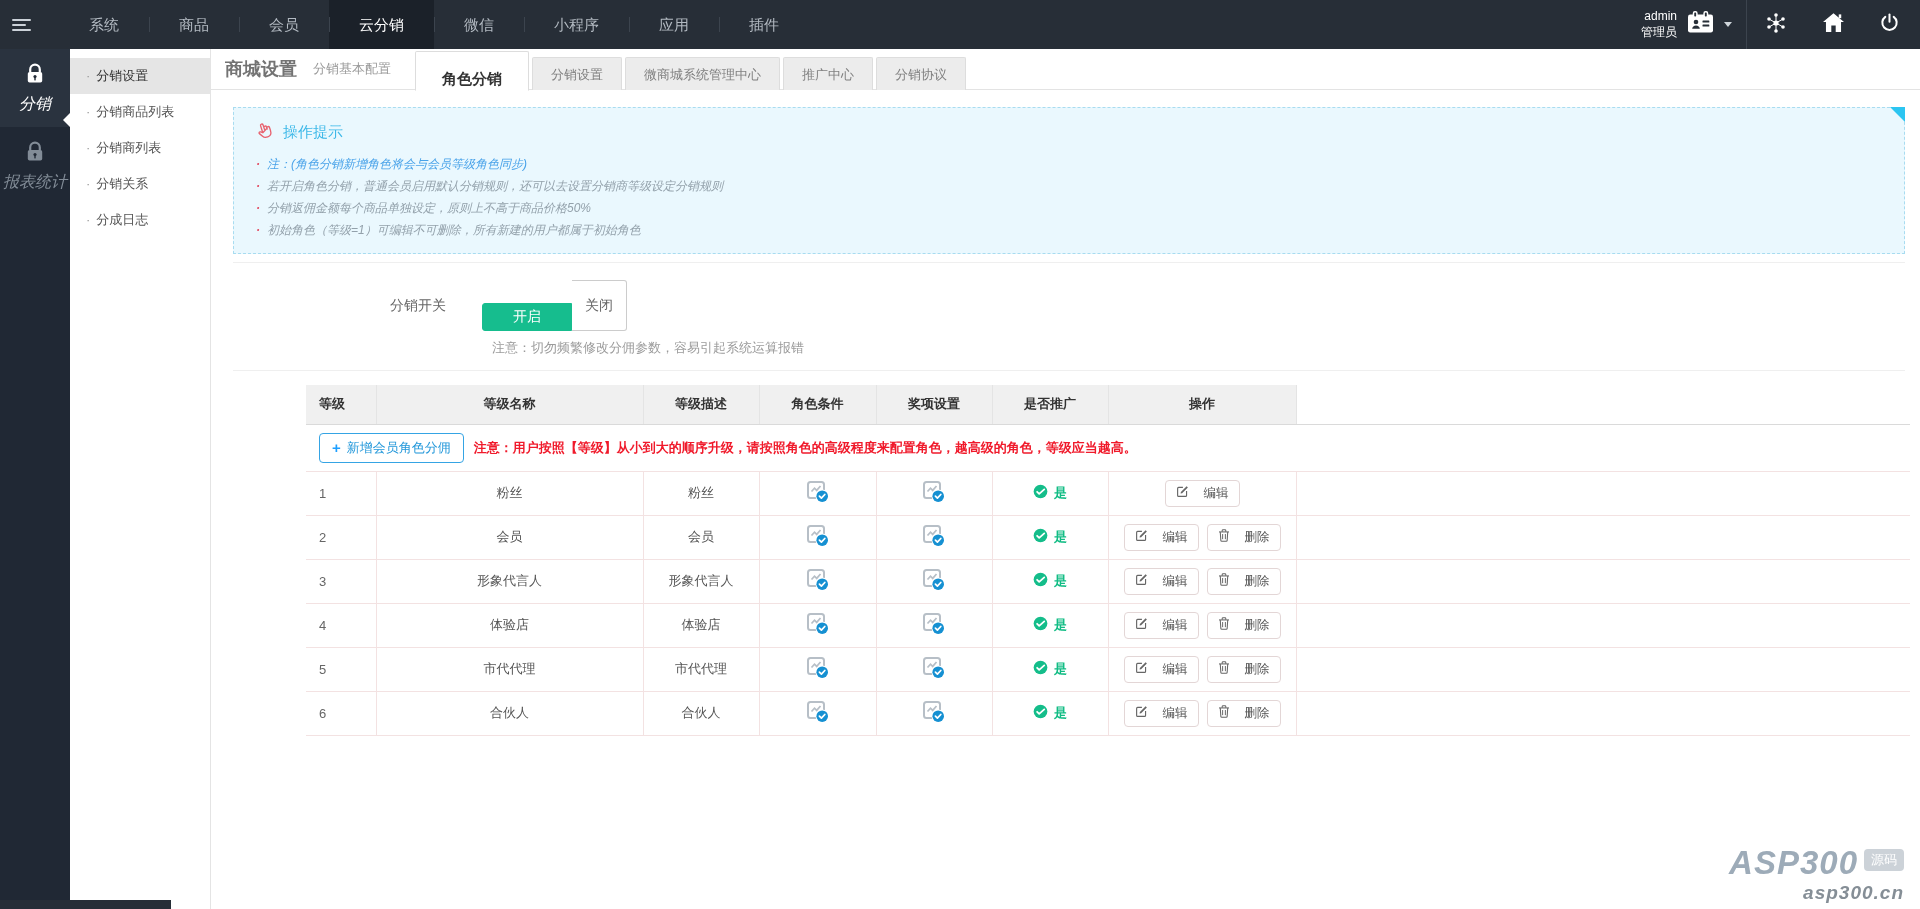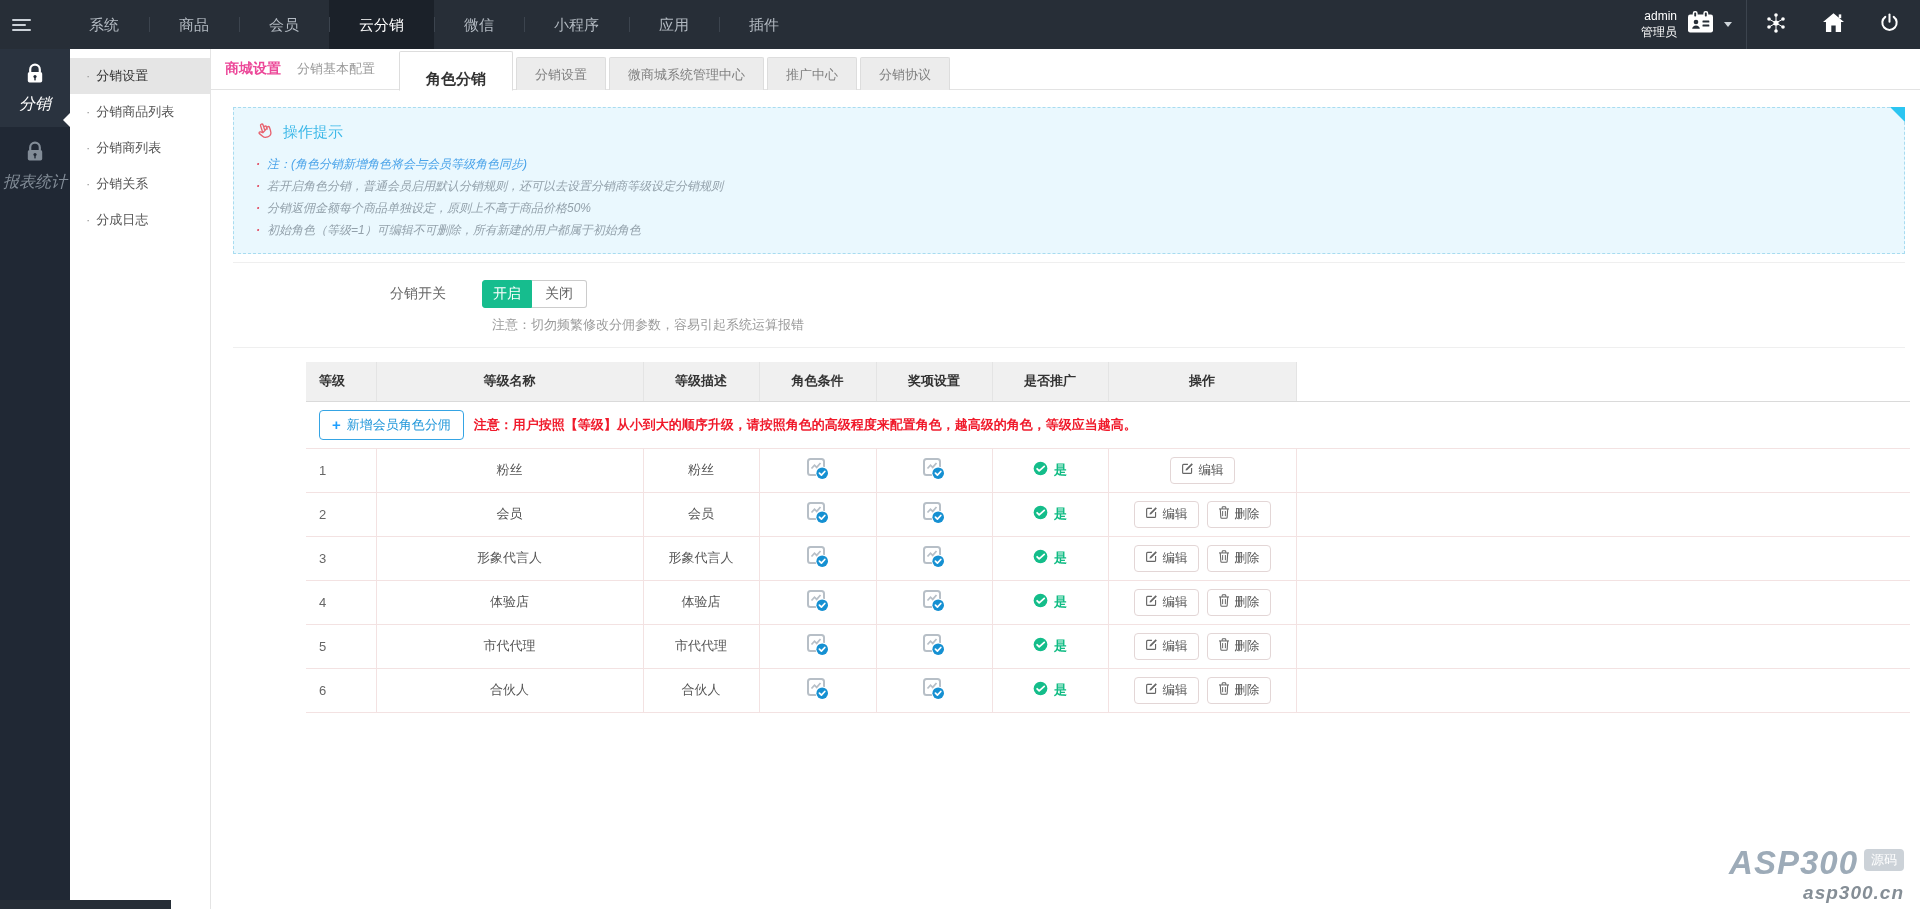--- a/index.html
+++ b/index.html
@@ -36,21 +36,21 @@
   .submenu { width:141px; background:#fff; border-right:1px solid #e4e4e4; position:relative; padding-top:9px; flex-shrink:0; }
   .notch { position:absolute; left:-7px; top:64px; width:0; height:0;
            border-top:7px solid transparent; border-bottom:7px solid transparent; border-right:7px solid #fff; z-index:3; }
   .sub-item { height:36px; line-height:36px; font-size:13px; color:#555; padding-left:16px; cursor:pointer; white-space:nowrap; }
   .sub-item::before { content:"·"; color:#999; margin-right:6px; }
   .sub-item.active { background:#e5e5e5; color:#333; }
 
   
   .content { flex:1; background:#fff; position:relative; overflow:hidden; }
   .content-header { height:41px; border-bottom:1px solid #e3e3e3; display:flex; align-items:center; padding-left:14px; }
-  .page-title { font-size:14px; font-weight:bold; color:#ec4899; }
+  .page-title { font-size:18px; font-weight:bold; color:#737373; }
   .page-subtitle { font-size:13px; color:#9a9a9a; margin-left:16px; }
   .tabs { display:flex; align-items:flex-end; margin-left:24px; height:41px; }
   .tab { height:33px; line-height:33px; padding:0 18px; font-size:13px; color:#808080; background:#ececec;
          border:1px solid #ddd; border-bottom:none; border-radius:2px 2px 0 0; margin-right:3px; cursor:pointer; white-space:nowrap; }
   .tab.active { height:40px; line-height:40px; background:#fff; color:#333; font-size:15px; font-weight:bold;
                 border:1px solid #ddd; border-bottom:1px solid #fff; margin-bottom:-1px; padding:7px 26px; }
 
   
   .tipbox { position:relative; margin:17px 15px 0 22px; background:#eaf8fe; border:1px dashed #a8dcf0; padding:10px 20px 12px; }
   .tip-fold { position:absolute; top:-1px; right:-1px; width:0; height:0; border-top:15px solid #2cc5f1; border-left:15px solid transparent; }
@@ -59,22 +59,22 @@
   .tip-list { list-style:none; margin-top:7px; }
   .tip-item { font-size:12px; color:#93a1ab; line-height:22px;font-style:italic; }
   .tip-item .bullet { color:#e2566b; font-weight:bold; margin:0 7px 0 2px; }
   .tip-item.highlight { color:#48a2e9; }
 
   
   .switch-section { margin:8px 15px 0 22px; border-top:1px solid #efefef; border-bottom:1px solid #efefef; padding:17px 0 13px; }
   .switch-row { display:flex; align-items:center; }
   .switch-label { margin-left:157px; font-size:14px; color:#666; }
   .switch-group { margin-left:36px; display:flex; }
-  .btn-on { background:#16bd8e; color:#fff; border:1px solid #16bd8e; font-size:14px; padding:4px 10px;
-            border-radius:3px 0 0 3px; cursor:pointer; font-family:inherit; }
+  .btn-on { background:#16bd8e; color:#fff; border:1px solid #16bd8e; font-size:14px; padding:4px 30px;
+            border-radius:3px 0 0 3px; cursor:pointer; font-family:inherit;margin-top:23px; }
   .btn-off { background:#fff; color:#666; border:1px solid #ccc; border-left:none; font-size:14px; padding:4px 13px;
              border-radius:0 3px 3px 0; cursor:pointer; font-family:inherit; }
   .switch-note { margin:8px 0 0 259px; font-size:13px; color:#9b9b9b; }
 
   
   .role-table { margin:14px 10px 0 95px; width:calc(100% - 105px); border-collapse:collapse; table-layout:fixed; }
   .role-table th { background:#f0f0f0; height:39px; font-size:13px; color:#333; font-weight:bold;
                    border-bottom:1px solid #dadada; border-right:1px solid #e4e4e4; text-align:center; }
   .role-table th.col-level { text-align:left; padding-left:13px; }
   .role-table th.empty { background:transparent; border-right:none; }
@@ -82,21 +82,21 @@
   .role-table td.vr { border-right:1px solid #f3e2e2; }
   .role-table td.col-level { text-align:left; padding-left:13px; color:#666; }
   .btnrow td { height:auto; padding:8px 0 8px 13px; border-right:none !important; text-align:left; }
   .btnrow-inner { display:flex; align-items:center; }
   .add-btn { display:inline-flex; align-items:center; gap:6px; background:#fff; border:1px solid #35a4e4; color:#2197da;
              font-size:13px; padding:5px 12px; border-radius:4px; cursor:pointer; font-family:inherit; white-space:nowrap; }
   .add-plus { color:#1e9fff; font-weight:bold; font-size:15px; line-height:1; }
   .table-notice { color:#f01a2b; font-size:13px; font-weight:bold; margin-left:10px; white-space:nowrap; }
   .cond-btn { display:inline-block; line-height:0; cursor:pointer; }
   .promote { display:inline-flex; align-items:center; gap:6px; color:#11bc84; font-weight:600; }
-  .action-btn { display:inline-flex; align-items:center; gap:5px; background:#fff; border:1px solid #e3d6d6; border-radius:4px;
+  .action-btn { display:inline-flex; align-items:center; gap:15px; background:#fff; border:1px solid #e3d6d6; border-radius:4px;
                 padding:4px 10px; font-size:12.5px; color:#555; cursor:pointer; margin:0 4px; font-family:inherit; }
 
   
   .watermark { position:absolute; right:16px; bottom:5px; text-align:right; }
   .wm-row { display:flex; align-items:flex-start; justify-content:flex-end; gap:6px;text-align:right; }
   .wm-brand { font-size:33px; font-weight:bold; font-style:italic; color:#9dabb8; letter-spacing:1px; line-height:1; }
   .wm-badge { background:#ccd2d8; color:#fff; font-size:13px; padding:2px 7px; border-radius:4px; margin-top:3px; }
   .wm-domain { font-size:19px; font-weight:bold; font-style:italic; color:#858e96; margin-top:3px; letter-spacing:1px; }
 
   .bottom-strip { position:absolute; left:0; bottom:0; width:171px; height:9px; background:#272e37; z-index:4; }

